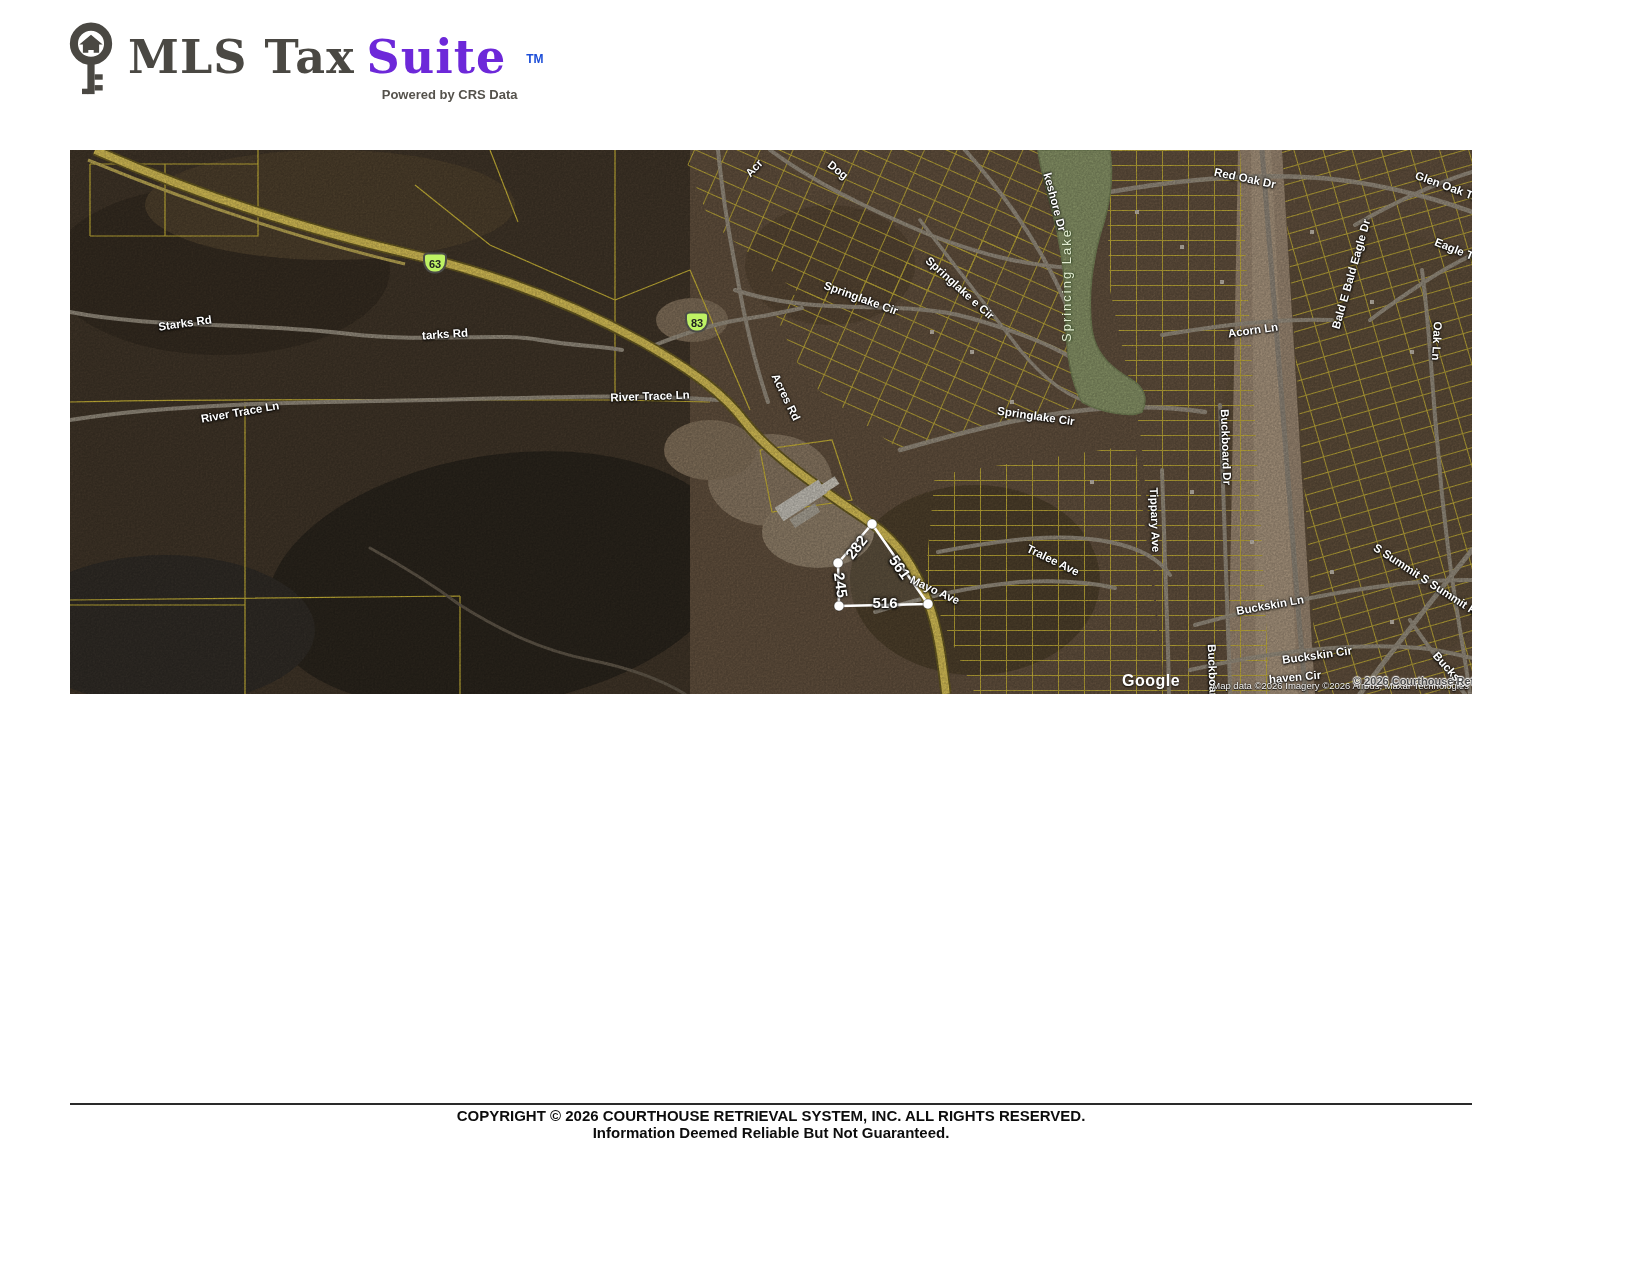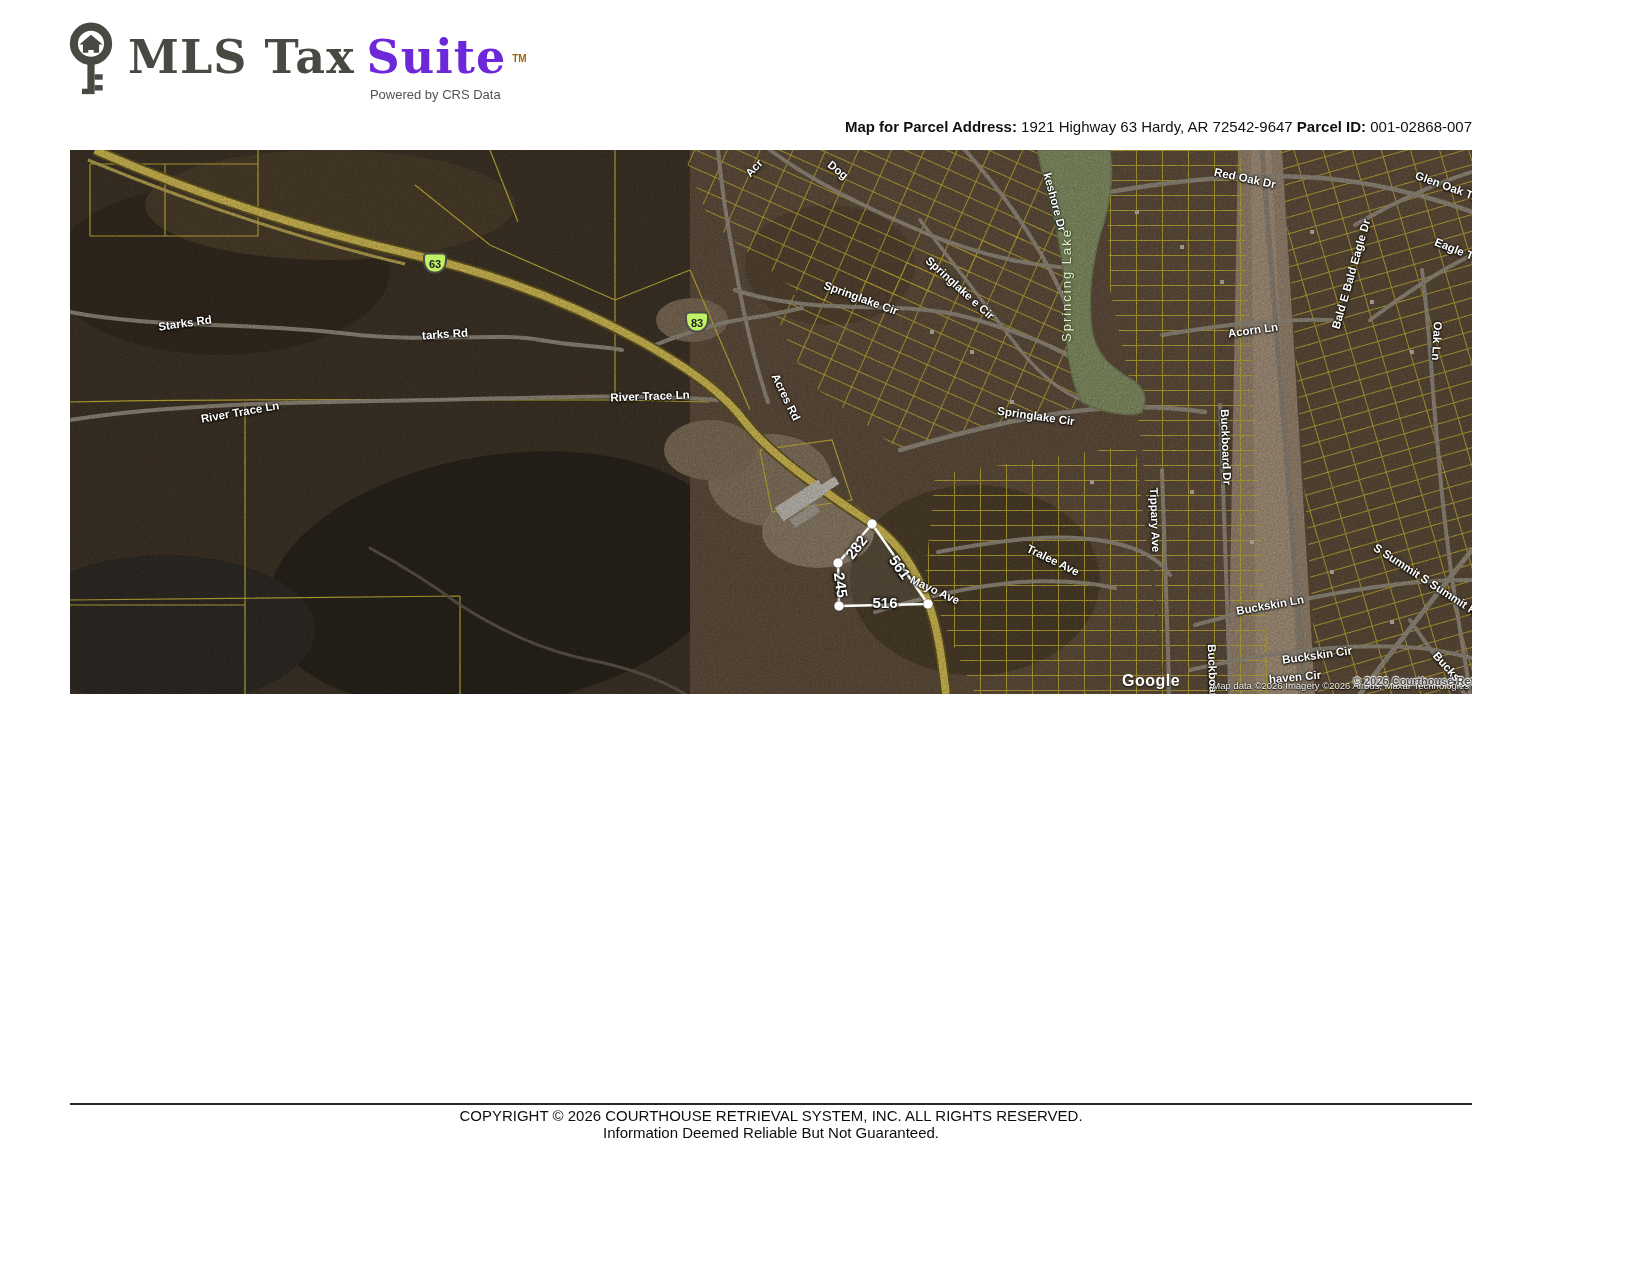--- a/index.html
+++ b/index.html
@@ -4,22 +4,22 @@
 <style>
   html,body{margin:0;padding:0;background:#fff;}
   .page{position:relative;width:1650px;height:1275px;background:#fff;font-family:"Liberation Sans",sans-serif;overflow:hidden;}
 
   
   .logo{position:absolute;left:64px;top:20px;display:flex;align-items:flex-end;gap:10px;}
   .logo .wordmark{display:flex;flex-direction:column;}
   .logo .brandline{display:flex;align-items:flex-start;font-family:"DejaVu Serif","Liberation Serif",serif;font-weight:bold;font-size:46px;line-height:52px;}
   .logo .mls{color:#4a4843;letter-spacing:1px;}
   .logo .suite{color:#6d28d9;margin-left:12px;letter-spacing:1px;}
-  .logo .tm{font-family:"Liberation Sans",sans-serif;font-size:10px;font-weight:bold;color:#a16207;margin-top:2px;margin-left:6px;}
-  .logo .tagline{font-size:13px;font-weight:normal;color:#55524c;text-align:right;margin-top:2px;padding-right:26px;}
+  .logo .tm{font-family:"Liberation Sans",sans-serif;font-size:12px;font-weight:bold;color:#1d4ed8;margin-top:2px;margin-left:20px;}
+  .logo .tagline{font-size:13px;font-weight:bold;color:#55524c;text-align:right;margin-top:2px;padding-right:26px;}
 
   
   .hdr{position:absolute;top:118px;right:178px;font-size:15px;color:#111;white-space:nowrap;}
   .hdr b{font-weight:bold;}
 
   
   .map{position:absolute;left:70px;top:150px;width:1402px;height:544px;overflow:hidden;background:#5f4f3d;cursor:grab;}
   .map svg{position:absolute;left:0;top:0;}
   .mlabel{position:absolute;font-size:11.5px;font-weight:bold;color:#fff;white-space:nowrap;
           text-shadow:0 0 2px rgba(0,0,0,.95),0 1px 2px rgba(0,0,0,.9),0 0 3px rgba(0,0,0,.7);}
@@ -31,21 +31,21 @@
           border-radius:5px 5px 11px 11px/4px 4px 13px 13px;display:flex;align-items:center;justify-content:center;
           font-size:11px;font-weight:bold;color:#222;box-sizing:border-box;}
   .ovl-google{position:absolute;left:1052px;top:522px;font-size:16px;font-weight:bold;color:#fff;letter-spacing:.5px;
           text-shadow:0 1px 2px rgba(0,0,0,.8);}
   .ovl-attrib{position:absolute;right:3px;top:530px;font-size:9.5px;color:#f1f1f1;text-shadow:0 1px 1px rgba(0,0,0,.9),0 0 2px rgba(0,0,0,.8);}
   .ovl-crs{position:absolute;left:1283px;top:525px;font-size:11px;font-weight:bold;color:#4a4a4a;white-space:nowrap;
           text-shadow:0 0 2px #fff,0 0 2px #fff,0 1px 1px #fff,0 -1px 1px #fff;}
 
   
   .divider{position:absolute;left:70px;top:1103px;width:1402px;border-top:2px solid #2a2a2a;}
-  .footer{position:absolute;left:70px;top:1107px;width:1402px;text-align:center;color:#0d0d0d;font-size:15px;line-height:17px;}
+  .footer{position:absolute;left:70px;top:1107px;width:1402px;text-align:center;color:#0d0d0d;font-size:15px;line-height:17px;font-weight:bold;}
 </style>
 </head>
 <body>
 
 <div class="page">
 
   <div class="logo">
     <span>
       <svg width="54" height="78" viewBox="0 0 60 86">
         <circle cx="30" cy="26" r="19" fill="none" stroke="#4a4843" stroke-width="9"></circle>
@@ -60,26 +60,20 @@
     <span class="wordmark">
       <span class="brandline">
         <span class="mls">MLS Tax</span>
         <span class="suite">Suite</span>
         <span class="tm">TM</span>
       </span>
       <span class="tagline">Powered by CRS Data</span>
     </span>
   </div>
 
-  <div class="hdr">
-    <b>Map for Parcel Address:</b>
-    <span>1921 Highway 63 Hardy, AR 72542-9647</span>
-    <b>Parcel ID:</b>
-    <span>001-02868-007</span>
-  </div>
 
   <div class="map">
     <svg width="1402" height="544" viewBox="0 0 1402 544">
       <defs>
         <filter id="noise" x="0" y="0" width="100%" height="100%">
           <feTurbulence type="fractalNoise" baseFrequency="0.55" numOctaves="2" stitchTiles="stitch"></feTurbulence>
           <feColorMatrix type="matrix" values="0 0 0 0 0  0 0 0 0 0  0 0 0 0 0  .55 .55 .55 0 0"></feColorMatrix>
         </filter>
         <pattern id="pA" width="30" height="17" patternUnits="userSpaceOnUse" patternTransform="rotate(24)">
           <path d="M0 .5 H30 M.5 0 V17" stroke="#d9c23c" stroke-width="1" fill="none"></path>

